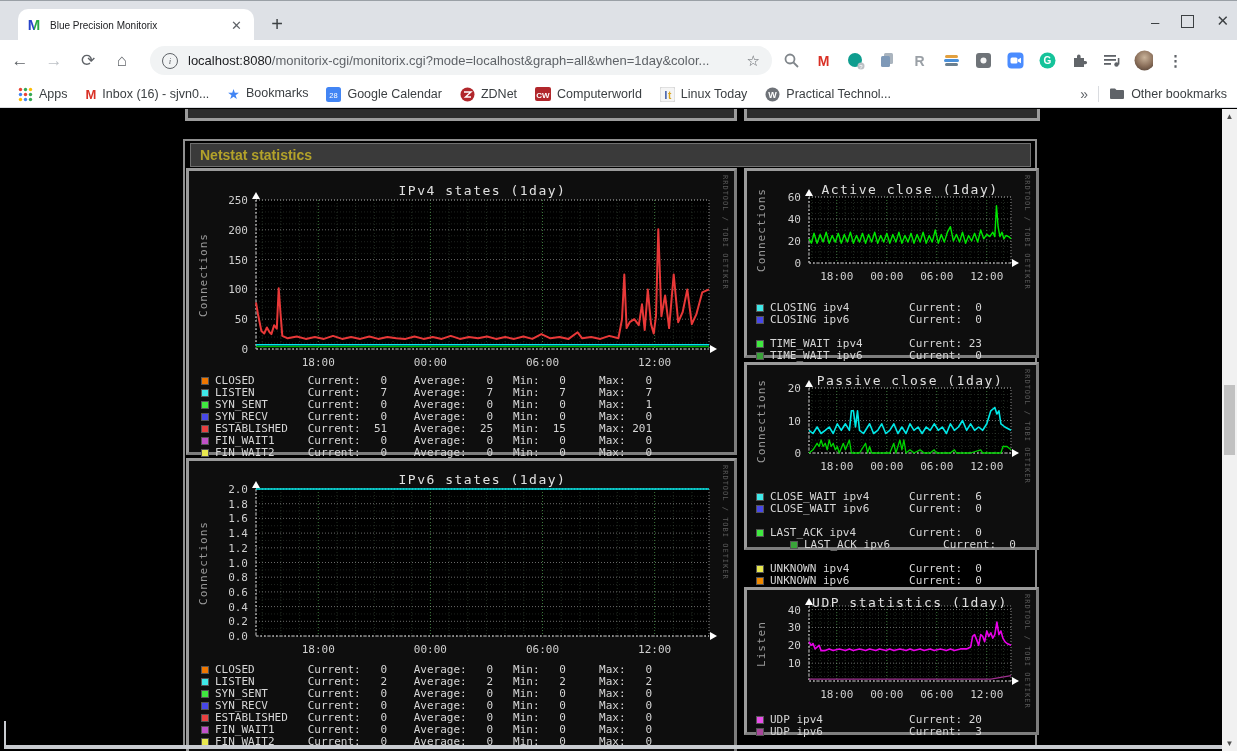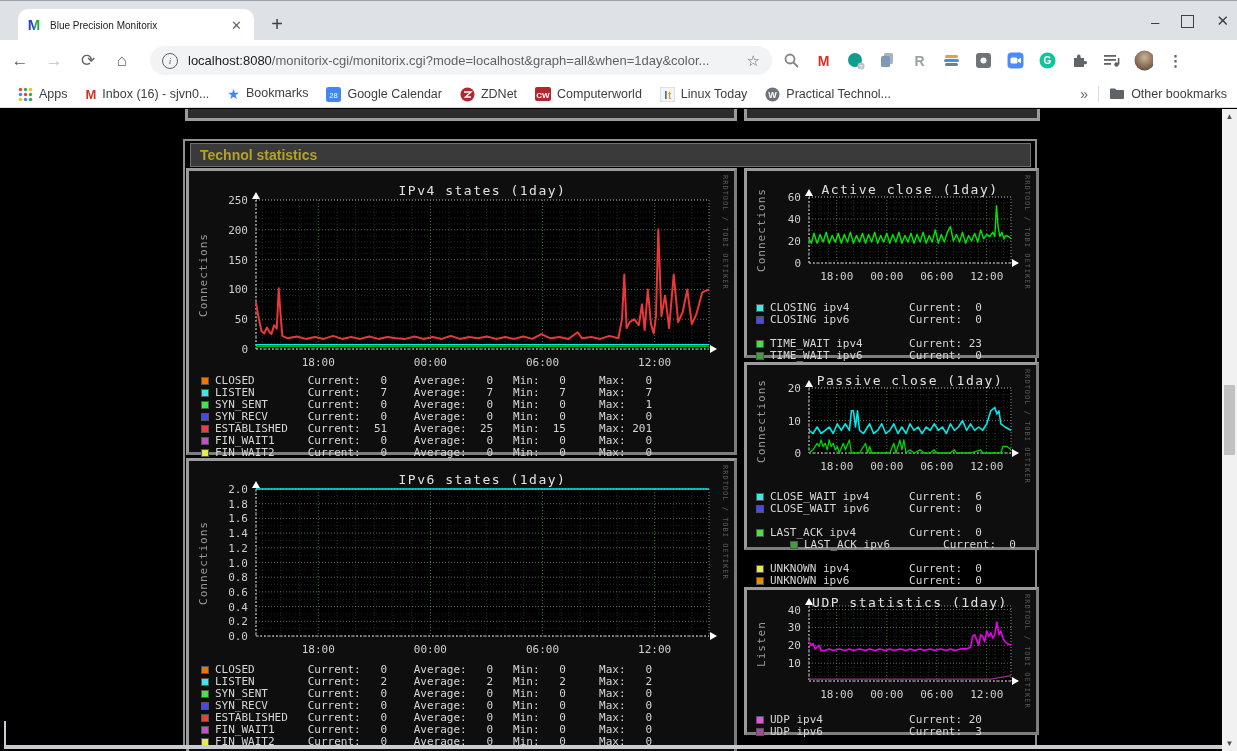--- a/index.html
+++ b/index.html
@@ -272,21 +272,21 @@
         </span>
         <span>Other bookmarks</span>
       </span>
     </span>
   </div>
 
   <div class="viewport" id="viewport">
     <div class="remnant r-left"></div>
     <div class="remnant r-right"></div>
     <div class="section"></div>
-    <div class="section-header">Technol statistics</div>
+    <div class="section-header">Netstat statistics</div>
     <div class="panel p-ipv4" id="chart-ipv4-states">
         <svg width="545" height="281" class="chart-svg">
           <rect x="67" y="29" width="453" height="149" fill="#000"></rect>
           <g>
             <line x1="73.22875" y1="29" x2="73.22875" y2="178" stroke="rgba(120,160,120,0.28)" stroke-width="1" stroke-dasharray="1,2"></line>
             <line x1="91.915" y1="29" x2="91.915" y2="178" stroke="rgba(120,160,120,0.28)" stroke-width="1" stroke-dasharray="1,2"></line>
             <line x1="110.60125" y1="29" x2="110.60125" y2="178" stroke="rgba(120,160,120,0.28)" stroke-width="1" stroke-dasharray="1,2"></line>
             <line x1="129.28750000000002" y1="29" x2="129.28750000000002" y2="178" stroke="rgba(110,220,110,0.55)" stroke-width="1" stroke-dasharray="1,2"></line>
             <line x1="147.97375" y1="29" x2="147.97375" y2="178" stroke="rgba(120,160,120,0.28)" stroke-width="1" stroke-dasharray="1,2"></line>
             <line x1="166.66000000000003" y1="29" x2="166.66000000000003" y2="178" stroke="rgba(120,160,120,0.28)" stroke-width="1" stroke-dasharray="1,2"></line>

